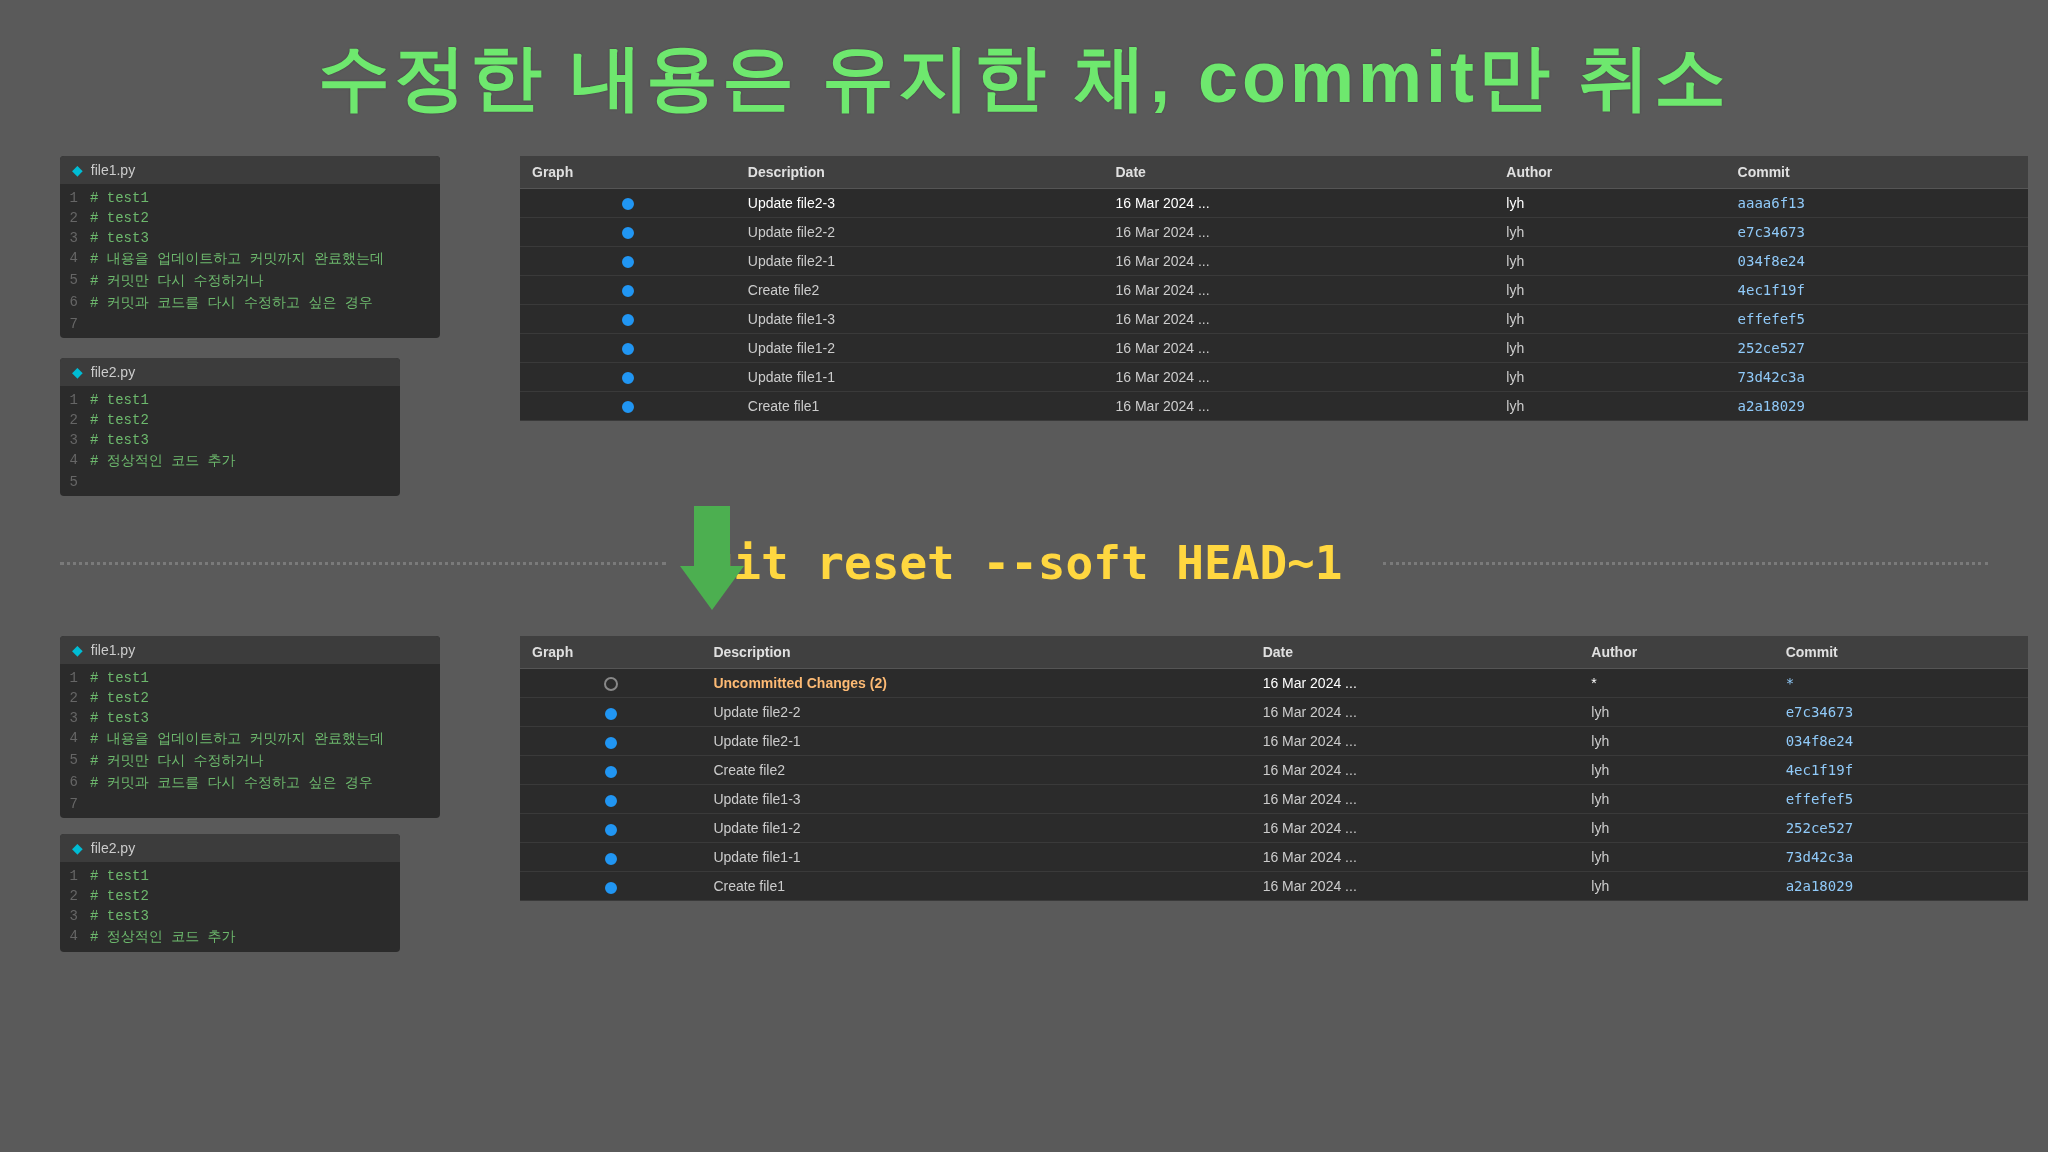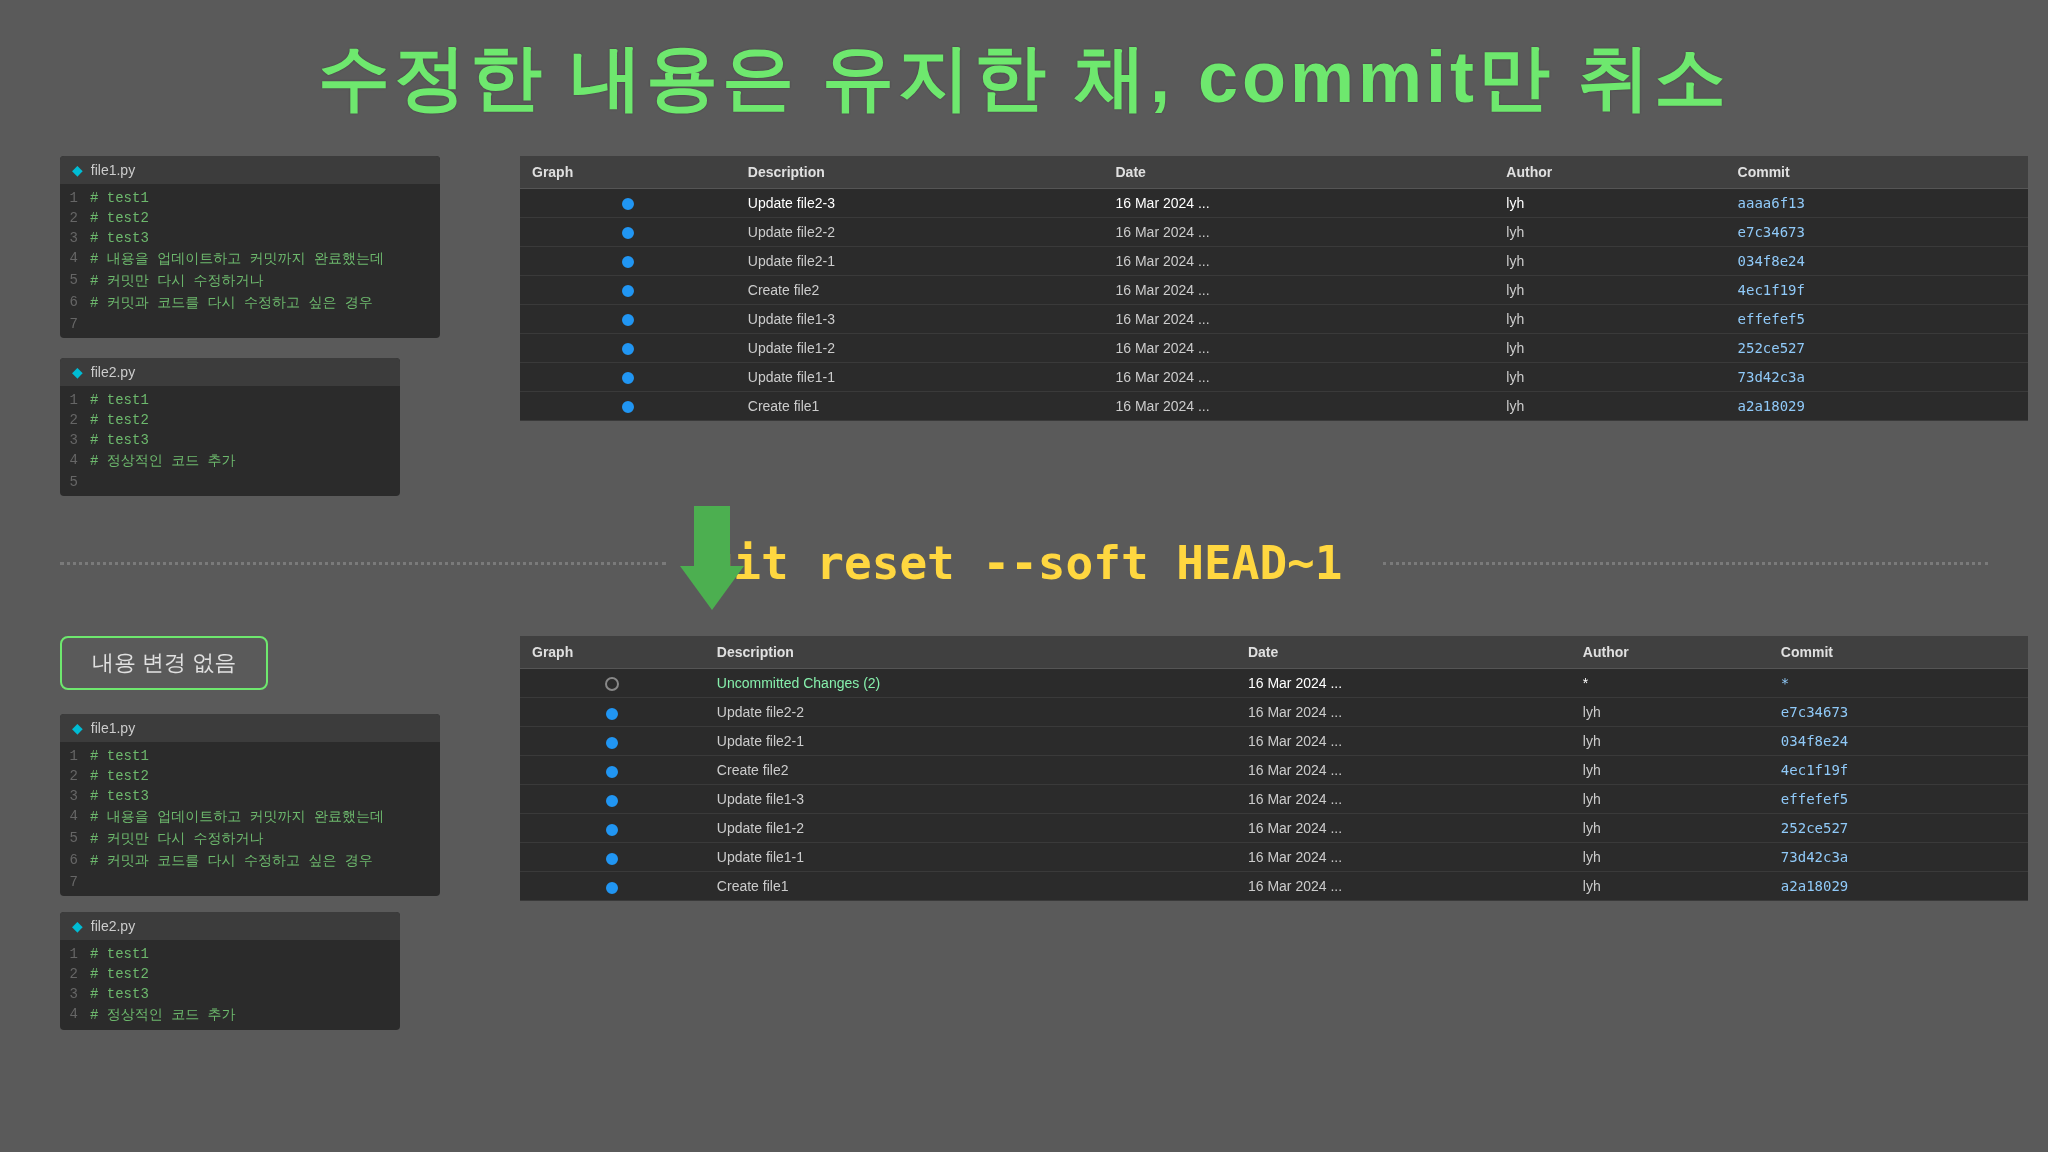--- a/index.html
+++ b/index.html
@@ -316,23 +316,20 @@
 
   <div style="position: absolute; left: 680px; top: 10px; display: flex; flex-direction: column; align-items: center;">
     <div style="width: 36px; height: 60px; background: #4caf50;"></div>
     <div style="width: 0; height: 0; border-left: 32px solid transparent; border-right: 32px solid transparent; border-top: 44px solid #4caf50;"></div>
   </div>
 </div>
 
 <div class="bottom-content">
 
   <div class="left-bottom">
-    <div style="margin-bottom: 12px;">
-      <div class="label-box">내용 변경 없음</div>
-    </div>
 
     <div class="code-editor">
       <div class="code-editor-header">
         <span class="file-icon">◆</span>
         <span>file1.py</span>
       </div>
       <div class="code-content" id="bottom-file1-content">
           <div class="code-line">
             <span class="line-num">1</span>
             <span class="line-code">  # test1</span>
@@ -397,21 +394,21 @@
           <th>Graph</th>
           <th>Description</th>
           <th>Date</th>
           <th>Author</th>
           <th>Commit</th>
         </tr>
       </thead>
       <tbody id="bottom-git-tbody">
           <tr class="uncommitted-row">
             <td style="text-align: center;"><span style="display:inline-block;width:14px;height:14px;border-radius:50%;border:2px solid #888;vertical-align:middle;"></span></td>
-            <td style="font-weight: normal; color: #86efac;"><span>Uncommitted Changes (2)</span></td>
+            <td style="font-weight: bold; color: #fdba74;"><span>Uncommitted Changes (2)</span></td>
             <td>16 Mar 2024 ...</td>
             <td>*</td>
             <td style="font-family: monospace; color: rgb(144, 202, 249);">*</td>
           </tr>
           <tr>
             <td style="text-align: center;"><span style="display:inline-block;width:12px;height:12px;border-radius:50%;background:#2196F3;border:2px solid #2196F3;vertical-align:middle;"></span></td>
             <td><span>Update file2-2</span></td>
             <td>16 Mar 2024 ...</td>
             <td>lyh</td>
             <td style="font-family: monospace; color: rgb(144, 202, 249);">e7c34673</td>

